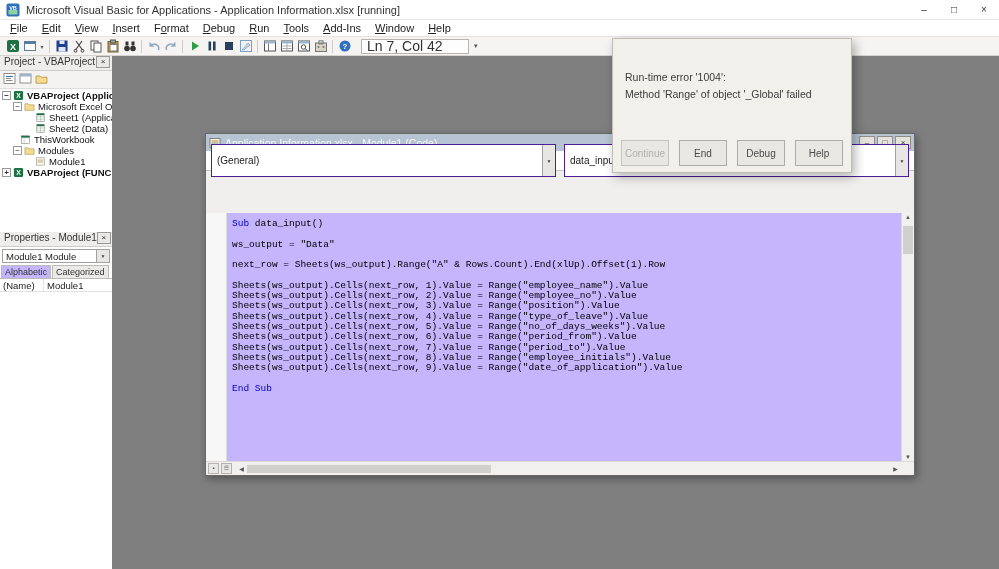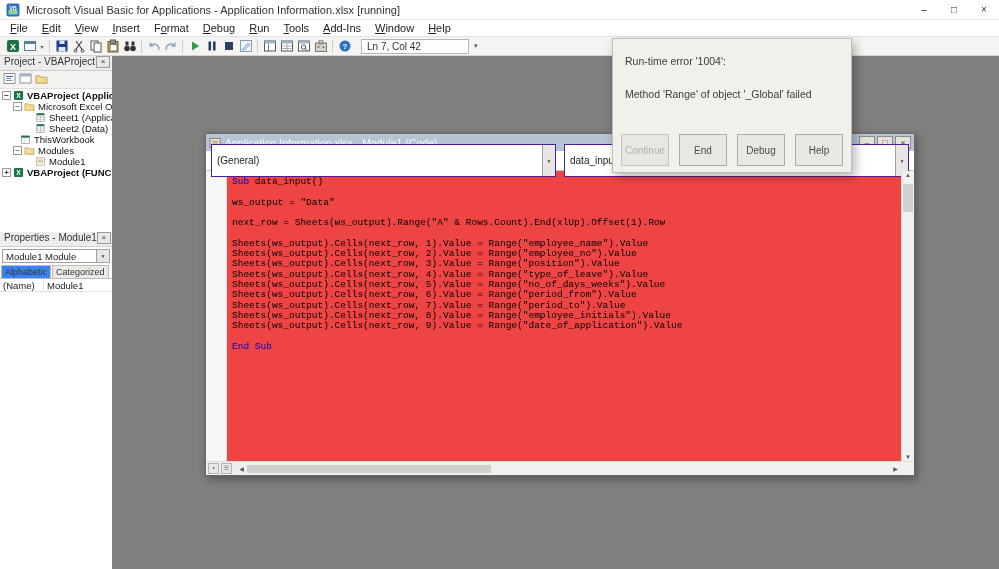--- a/index.html
+++ b/index.html
@@ -17,21 +17,21 @@
   
   .menubar{position:absolute;left:0;top:20px;width:999px;height:17px;background:#fff;display:flex;align-items:center;border-bottom:1px solid #e3e3e3;padding-left:3px;z-index:5;}
   .menu-item{font-size:11px;color:#222;padding:1px 7px;white-space:nowrap;}
 
   
   .toolbar{position:absolute;left:0;top:37px;width:999px;height:19px;background:#f5f4f2;border-bottom:1px solid #d6d4d1;display:flex;align-items:center;padding-left:4px;z-index:5;}
   .tb-icon{width:17px;height:17px;display:flex;align-items:center;justify-content:center;flex:none;}
   .tb-icon svg{width:14px;height:14px;display:block;}
   .tb-caret{font-size:6px;color:#555;width:8px;text-align:center;flex:none;}
   .tb-sep{width:1px;height:13px;background:#cfcdc9;margin:0 3px;flex:none;}
-  .lncol{margin-left:8px;width:108px;height:15px;border:1px solid #b7b5b1;background:#fdfdfd;font-size:10px;color:#333;display:flex;align-items:center;padding-left:5px;flex:none;}
+  .lncol{margin-left:8px;width:108px;height:15px;border:1px solid #b7b5b1;background:#fdfdfd;font-size:14px;color:#333;display:flex;align-items:center;padding-left:5px;flex:none;}
   .tb-overflow{margin-left:5px;font-size:7px;color:#555;}
 
   
   .left-dock{position:absolute;left:0;top:56px;width:112px;height:513px;background:#ffffff;border-right:1px solid #9b9b9b;z-index:4;}
   .panel-header{height:15px;background:#eeedec;border-bottom:1px solid #cecdca;display:flex;align-items:flex-start;font-size:10px;color:#333;padding:0 2px 0 4px;white-space:nowrap;overflow:hidden;}
   .panel-close{margin-left:auto;width:14px;height:12px;border:1px solid #9a9a9a;background:#e9e8e6;font-size:8px;line-height:10px;text-align:center;color:#333;flex:none;}
 
   .project-panel{position:absolute;left:0;top:0;width:112px;height:191px;background:#fff;border-bottom:2px solid #c9c7c4;}
   .project-tools{height:18px;background:#f4f3f1;border-bottom:1px solid #e0dedb;display:flex;align-items:center;gap:3px;padding-left:3px;}
   .project-tools svg{width:13px;height:13px;}
@@ -45,61 +45,61 @@
   .hscroll{position:absolute;left:0;bottom:0;right:0;height:11px;background:#f1f0ee;border-top:1px solid #d8d6d3;display:flex;align-items:center;}
   .scroll-arrow{width:11px;font-size:6px;color:#555;text-align:center;flex:none;}
   .hscroll-track{flex:1;height:100%;position:relative;}
   .hscroll-thumb{position:absolute;left:0;top:1px;bottom:1px;width:45%;background:#d2d0cd;}
 
   .properties-panel{position:absolute;left:0;top:176px;width:112px;bottom:0;background:#fff;}
   .prop-combo{margin:2px;height:14px;border:1px solid #a3a19e;background:#fff;font-size:9.5px;display:flex;align-items:center;padding-left:3px;position:relative;color:#222;white-space:nowrap;overflow:hidden;}
   .combo-arrow{position:absolute;right:0;top:0;width:13px;height:100%;background:#e7e6e4;border-left:1px solid #a3a19e;display:flex;align-items:center;justify-content:center;font-size:5px;color:#444;}
   .prop-tabs{display:flex;height:14px;border-bottom:1px solid #bdbbb8;padding-left:1px;margin-top:1px;}
   .prop-tab{font-size:9px;color:#333;padding:1px 3px 0 3px;background:#eceae7;border:1px solid #bdbbb8;border-bottom:none;margin-right:1px;white-space:nowrap;}
-  .prop-tab.active{background:#3b82f6;}
+  .prop-tab.active{background:#c4b5fd;}
   .prop-row{display:flex;height:13px;border-bottom:1px solid #e4e2df;font-size:9.5px;color:#222;}
   .prop-cell-name{width:44px;border-right:1px solid #e4e2df;padding:1px 0 0 3px;}
   .prop-cell-value{flex:1;padding:1px 0 0 3px;}
 
   
   .mdi{position:absolute;left:113px;top:56px;right:0;bottom:0;background:#7f7f7f;}
 
   
   .code-window{position:absolute;left:205px;top:133px;width:710px;height:343px;background:#f0efed;border:1px solid #69696b;box-shadow:2px 3px 8px rgba(0,0,0,.35);z-index:10;display:flex;flex-direction:column;}
   .cw-titlebar{height:17px;background:#b7c4d3;display:flex;align-items:center;padding:0 3px;gap:4px;flex:none;}
   .cw-icon{width:12px;height:12px;flex:none;}
   .cw-icon svg{width:12px;height:12px;display:block;}
   .cw-title{font-size:10.5px;color:#f6f8fa;white-space:nowrap;overflow:hidden;}
   .cw-btns{margin-left:auto;display:flex;gap:2px;}
   .cw-btn{width:16px;height:13px;background:#e5e2db;border:1px solid #8f8d88;font-size:8px;line-height:11px;text-align:center;color:#333;}
   .cw-combos{height:20px;background:#fefefe;border-bottom:1px solid #c6c4c1;display:flex;align-items:center;gap:8px;padding:0 5px;flex:none;}
   .cw-combo{height:33px;border:1px solid #4c1d95;background:#fff;font-size:10px;color:#222;display:flex;align-items:center;padding-left:5px;position:relative;}
   .cw-combo-left{width:345px;flex:none;}
   .cw-combo-right{flex:1;}
-  .cw-body{flex:1;display:flex;background:#ef4444;min-height:0;}
+  .cw-body{flex:1;display:flex;background:#c4b5fd;min-height:0;margin-top:42px;}
   .cw-margin{width:21px;background:#f7f7f7;border-right:1px solid #dedede;flex:none;}
   .cw-code{flex:1;padding:6px 0 0 5px;font-family:"Liberation Mono","DejaVu Sans Mono",monospace;font-size:9.5px;line-height:10.3px;color:#000;white-space:pre;overflow:hidden;}
   .kw{color:#0000c8;}
   .cw-vscroll{width:13px;background:#f1f0ee;border-left:1px solid #dcdad7;position:relative;flex:none;}
   .vs-arrow{position:absolute;left:0;width:100%;font-size:6px;color:#555;text-align:center;}
   .vs-up{top:1px;} .vs-down{bottom:1px;}
   .vthumb{position:absolute;left:1px;right:1px;top:13px;height:28px;background:#d2d0cd;}
   .cw-bottom{height:14px;background:#f1f0ee;border-top:1px solid #dcdad7;display:flex;align-items:center;flex:none;}
   .view-btn{width:11px;height:11px;border:1px solid #b5b3af;background:#e9e8e6;margin-left:2px;font-size:6px;line-height:9px;text-align:center;color:#555;flex:none;}
   .cw-hscroll{flex:1;height:100%;display:flex;align-items:center;margin-left:4px;}
   .cw-hscroll .hscroll-track{height:10px;}
   .cw-corner{width:13px;height:100%;flex:none;}
 
   
   .error-dialog{position:absolute;left:612px;top:38px;width:240px;height:135px;background:#f2f0eb;border:1px solid #bfbdb5;box-shadow:3px 4px 10px rgba(0,0,0,.3);z-index:50;}
   .ed-title{padding:6px 0 0 12px;font-size:10.5px;color:#b9b6ad;white-space:nowrap;}
   .ed-msg{position:absolute;left:12px;font-size:10.5px;color:#3c3c3c;white-space:nowrap;}
-  .ed-msg1{top:16px;} .ed-msg2{top:49px;}
+  .ed-msg1{top:32px;} .ed-msg2{top:49px;}
   .ed-buttons{position:absolute;left:8px;bottom:6px;display:flex;gap:10px;}
-  .ed-btn{width:48px;height:32px;background:#e9e7e1;border:1px solid #aeaca4;font-size:10px;color:#4a4a4a;display:flex;align-items:center;justify-content:center;white-space:nowrap;}
+  .ed-btn{width:48px;height:26px;background:#e9e7e1;border:1px solid #aeaca4;font-size:10px;color:#4a4a4a;display:flex;align-items:center;justify-content:center;white-space:nowrap;}
   .ed-btn.disabled{color:#b3b1a9;border-color:#c6c4bc;}
 </style>
 </head>
 <body>
 
 <div class="screen">
 
   <div class="titlebar">
     <span class="app-icon">
       <svg viewBox="0 0 14 14">

